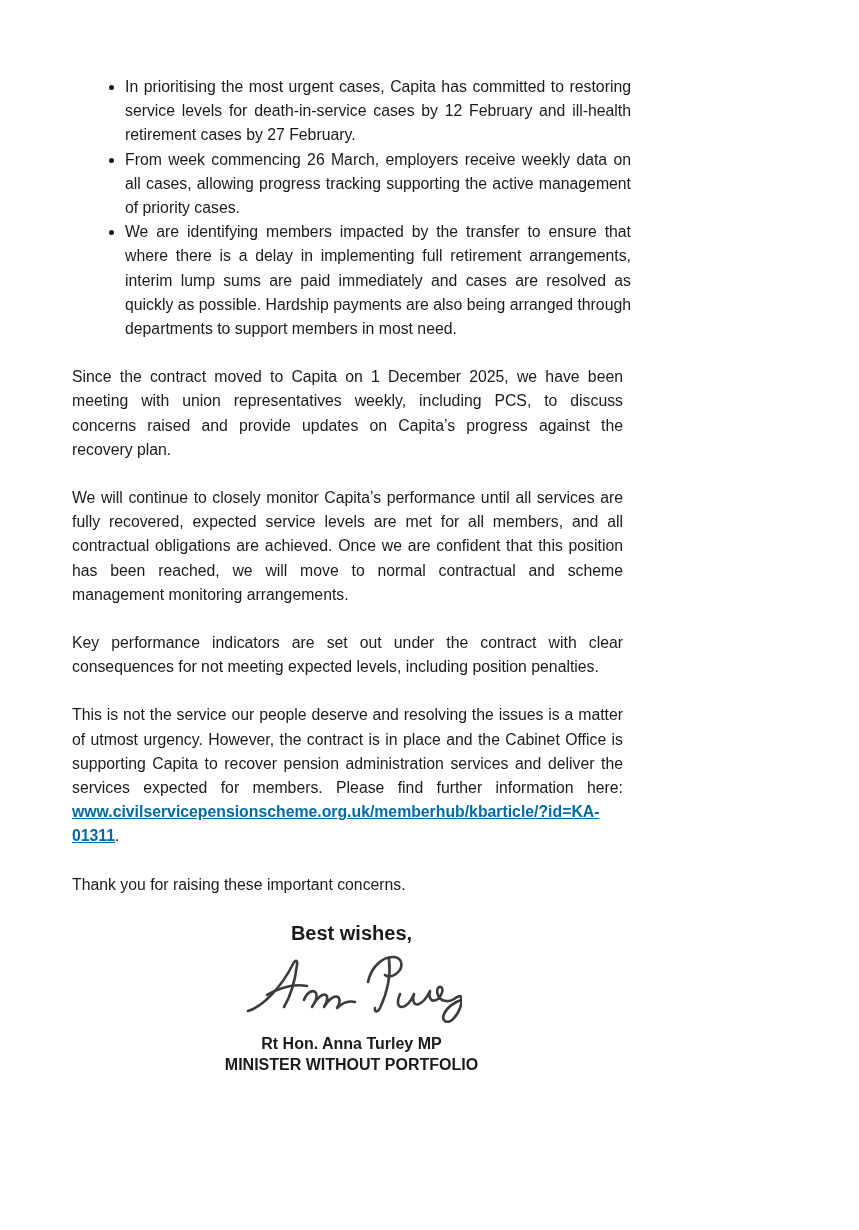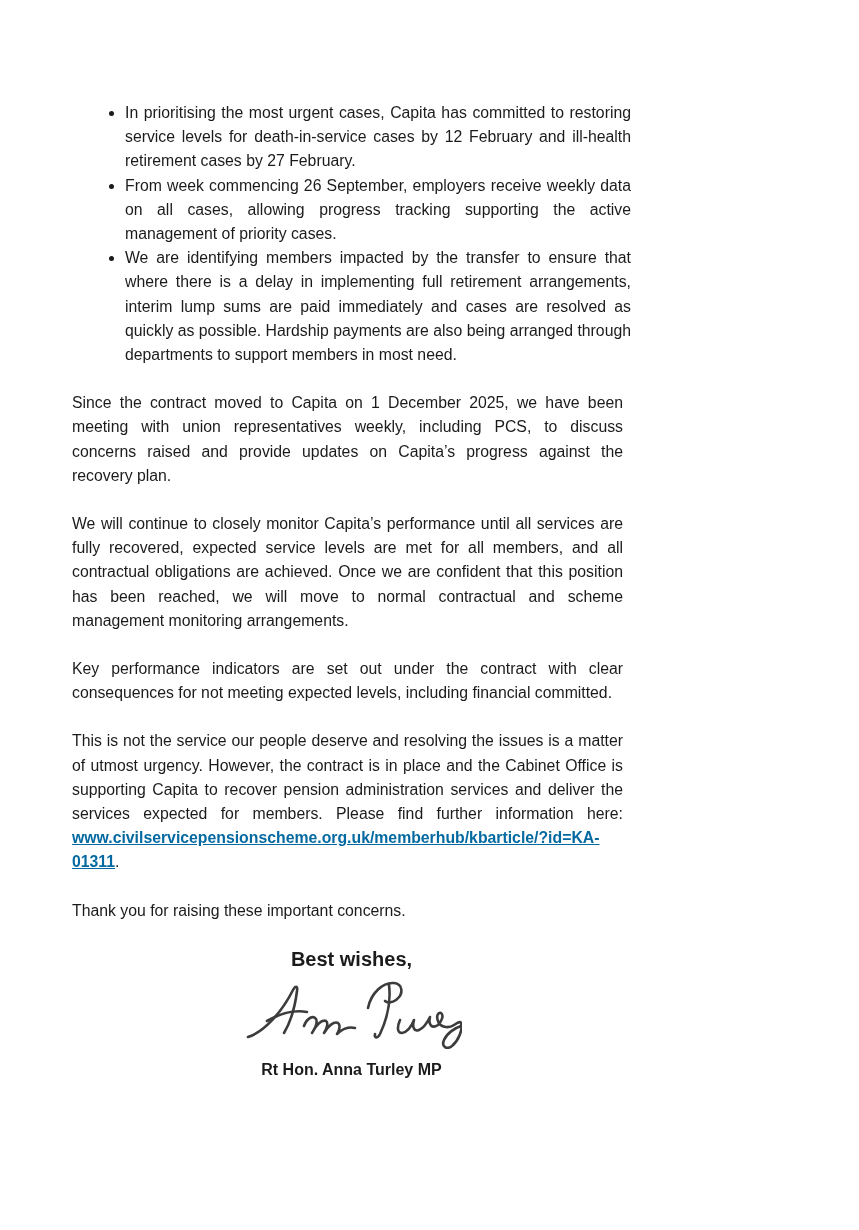--- a/index.html
+++ b/index.html
@@ -11,21 +11,21 @@
   body {
     width: 859px;
     height: 1230px;
     font-family: "Liberation Sans", "DejaVu Sans", sans-serif;
     color: #1b1b1b;
     overflow: hidden;
   }
   .page {
     width: 702px;
     height: 1230px;
-    padding: 101px 71px 0 72px;
+    padding: 75px 71px 0 72px;
     background: #ffffff;
   }
   .body-text {
     font-size: 15.8px;
     line-height: 24.2px;
   }
   ul.bullet-list {
     margin: 0 0 24px 0;
     padding-left: 53px;
   }
@@ -66,34 +66,34 @@
   }
 </style>
 </head>
 <body>
 
 <div class="page">
   <div class="body-text">
 
     <ul class="bullet-list">
       <li>In prioritising the most urgent cases, Capita has committed to restoring service levels for death-in-service cases by 12 February and ill-health retirement cases by 27 February.</li>
-      <li>From week commencing 26 September, employers receive weekly data on all cases, allowing progress tracking supporting the active management of priority cases.</li>
+      <li>From week commencing 26 March, employers receive weekly data on all cases, allowing progress tracking supporting the active management of priority cases.</li>
       <li>We are identifying members impacted by the transfer to ensure that where there is a delay in implementing full retirement arrangements, interim lump sums are paid immediately and cases are resolved as quickly as possible.  Hardship payments are also being arranged through departments to support members in most need.</li>
     </ul>
 
     <p class="para">
       <span>Since the contract moved to Capita on 1 December 2025, we have been meeting with union representatives weekly, including PCS, to discuss concerns raised and provide updates on Capita’s progress against the recovery plan.</span>
     </p>
 
     <p class="para">
       <span>We will continue to closely monitor Capita’s performance until all services are fully recovered, expected service levels are met for all members, and all contractual obligations are achieved.  Once we are confident that this position has been reached, we will move to normal contractual and scheme management monitoring arrangements.</span>
     </p>
 
     <p class="para">
-      <span>Key performance indicators are set out under the contract with clear consequences for not meeting expected levels, including financial committed.</span>
+      <span>Key performance indicators are set out under the contract with clear consequences for not meeting expected levels, including position penalties.</span>
     </p>
 
     <p class="para">
       <span>This is not the service our people deserve and resolving the issues is a matter of utmost urgency. However, the contract is in place and the Cabinet Office is supporting Capita to recover pension administration services and deliver the services expected for members. Please find further information here:</span>
       <a class="doc-link" href="#">www.civilservicepensionscheme.org.uk/memberhub/kbarticle/?id=KA-01311</a><span class="link-suffix">.</span>
     </p>
 
 
     <p class="para">
       <span>Thank you for raising these important concerns.</span>
@@ -113,16 +113,17 @@
           <path d="M126,33 C129,18 141,7 152,8 C161,9 162,19 154,25 C150,28 145,28 143,26"></path>
           <path d="M147,10 C149,26 145,44 138,59 C136,63 132,64 133,59"></path>
 
           <path d="M158,45 C155,52 155,58 160,58 C166,57 170,50 172,45 C170,52 172,57 177,55 C182,53 186,46 188,42 C186,50 190,54 196,50 C200,46 202,40 199,38 C196,37 194,41 196,46 C198,52 206,54 212,50 C215,48 218,46 219,48 C221,54 217,65 210,71 C205,75 199,72 202,65 C205,58 213,53 219,51"></path>
         </g>
       </svg>
     </div>
 
     <div class="signoff">
       <div>Rt Hon. Anna Turley MP</div>
+      <div>MINISTER WITHOUT PORTFOLIO</div>
     </div>
 
   </div>
 </div>
 
 </body></html>

